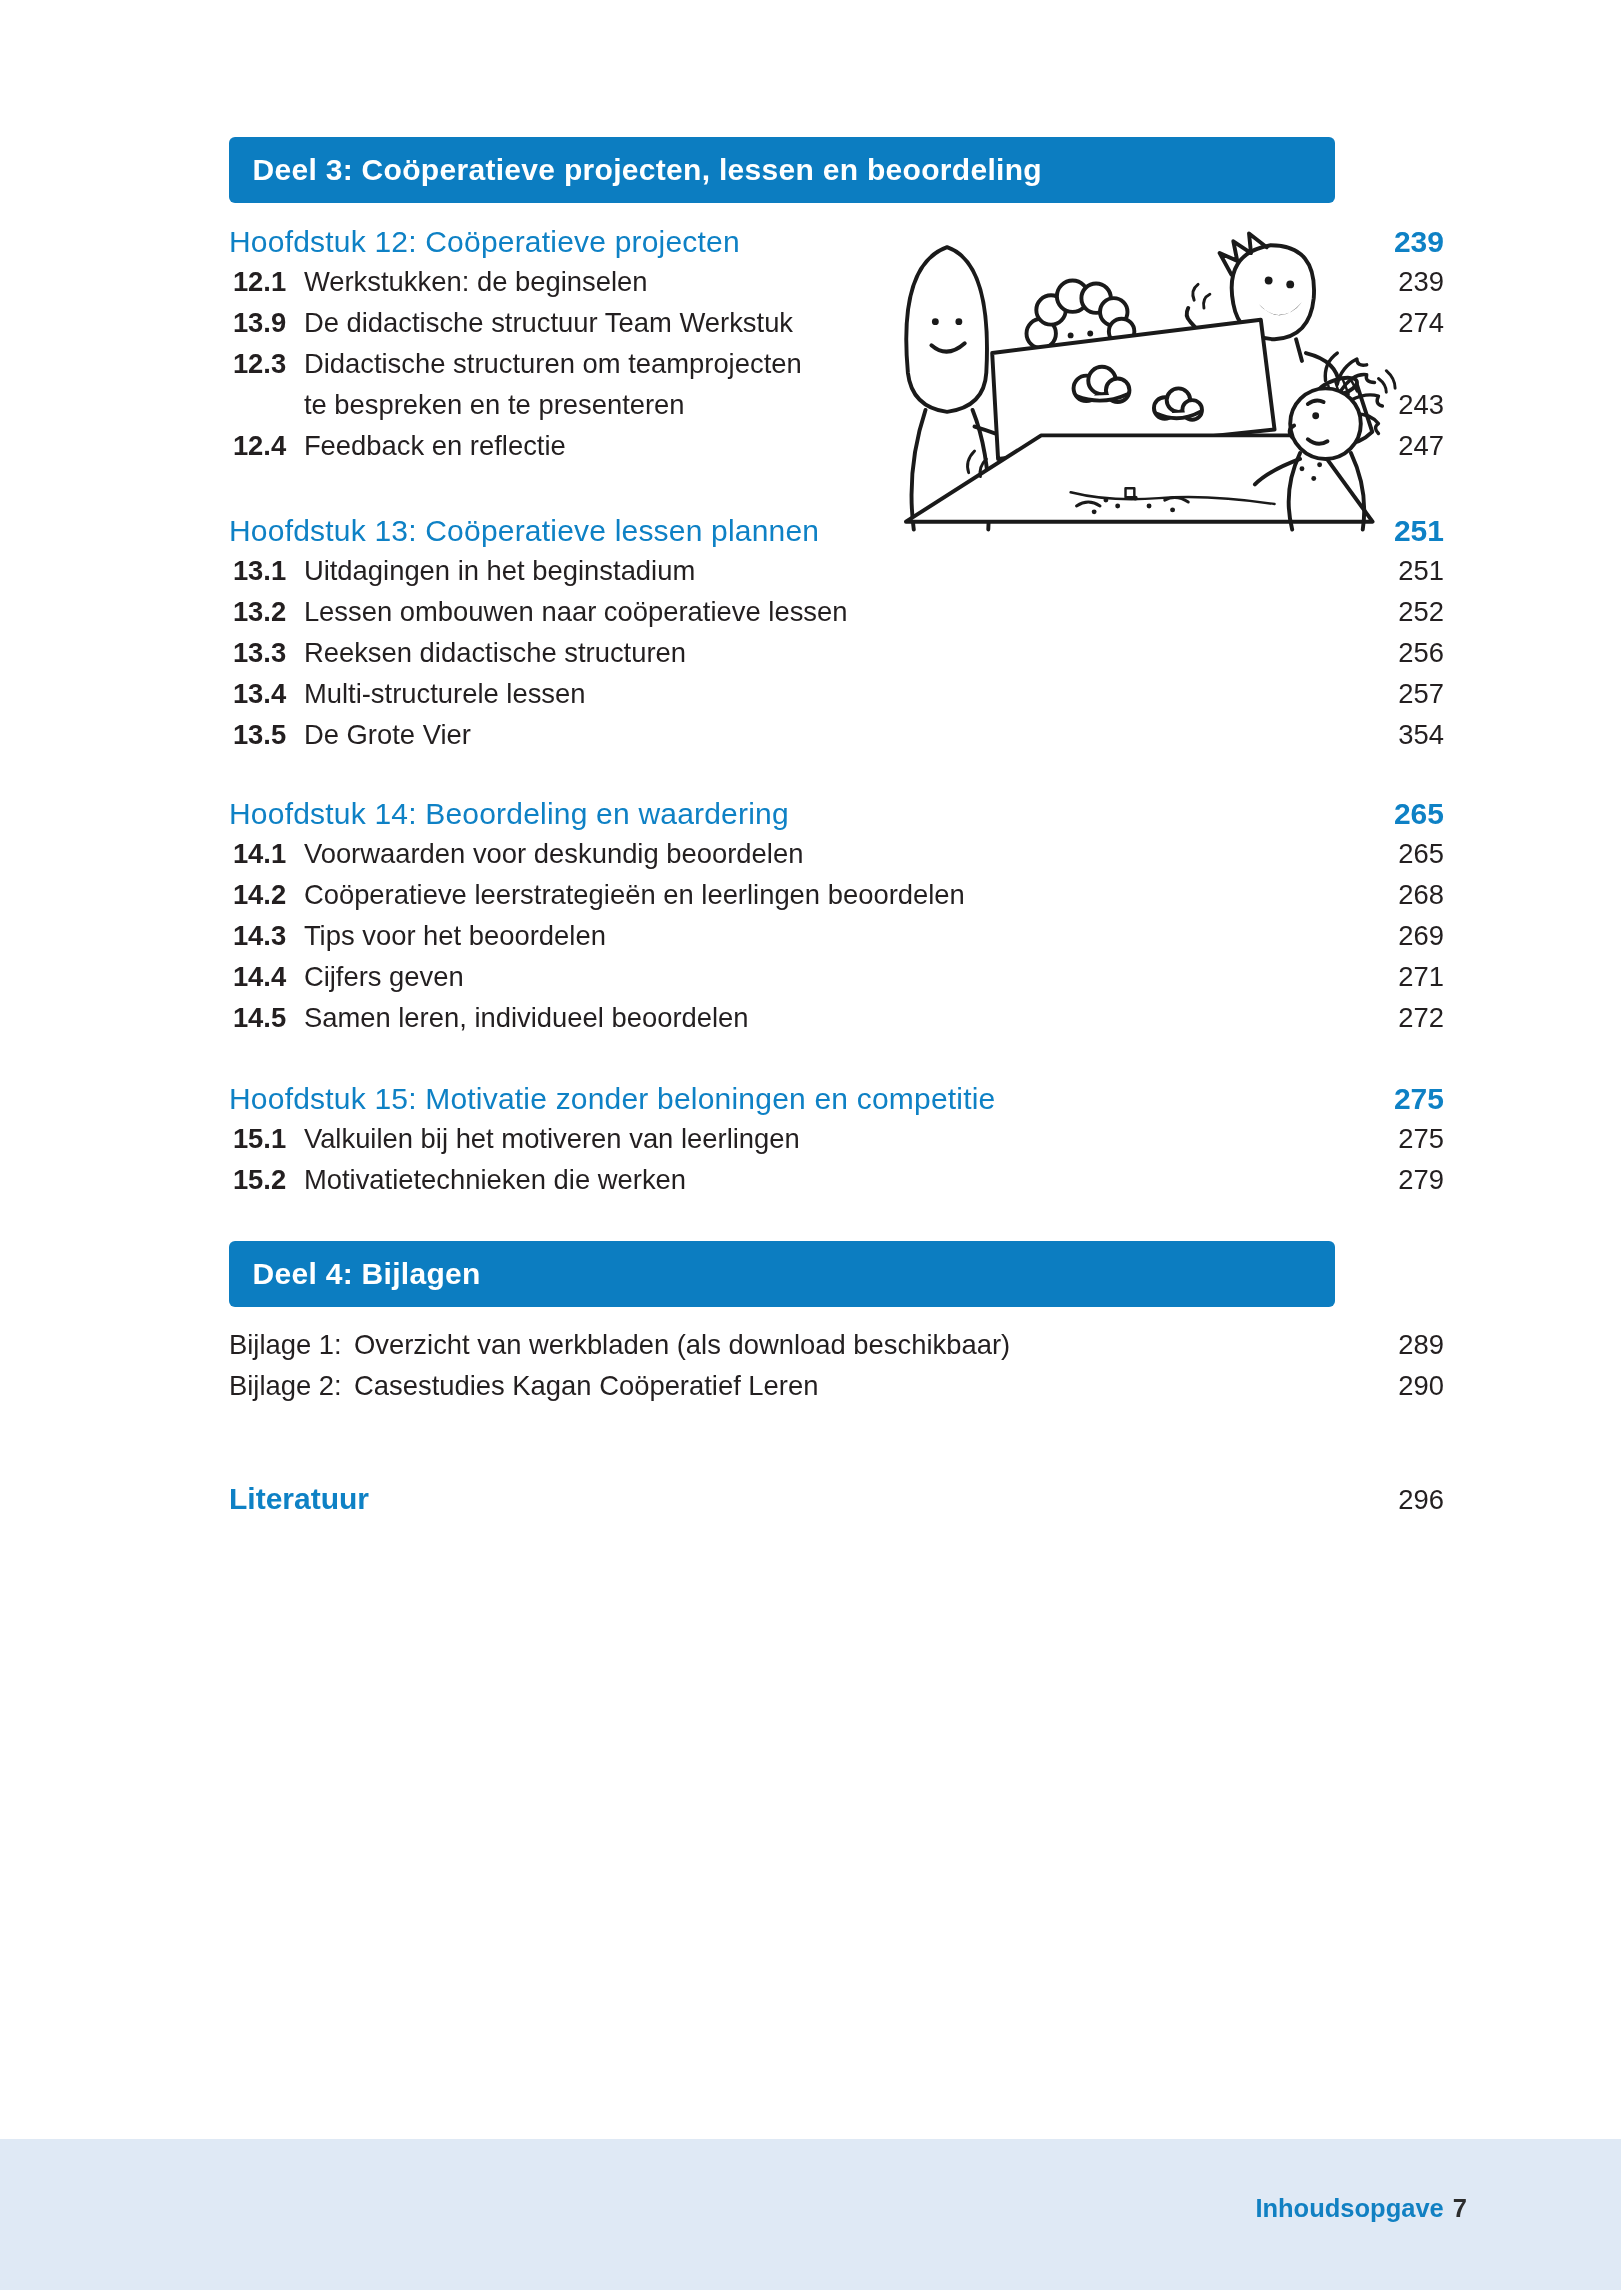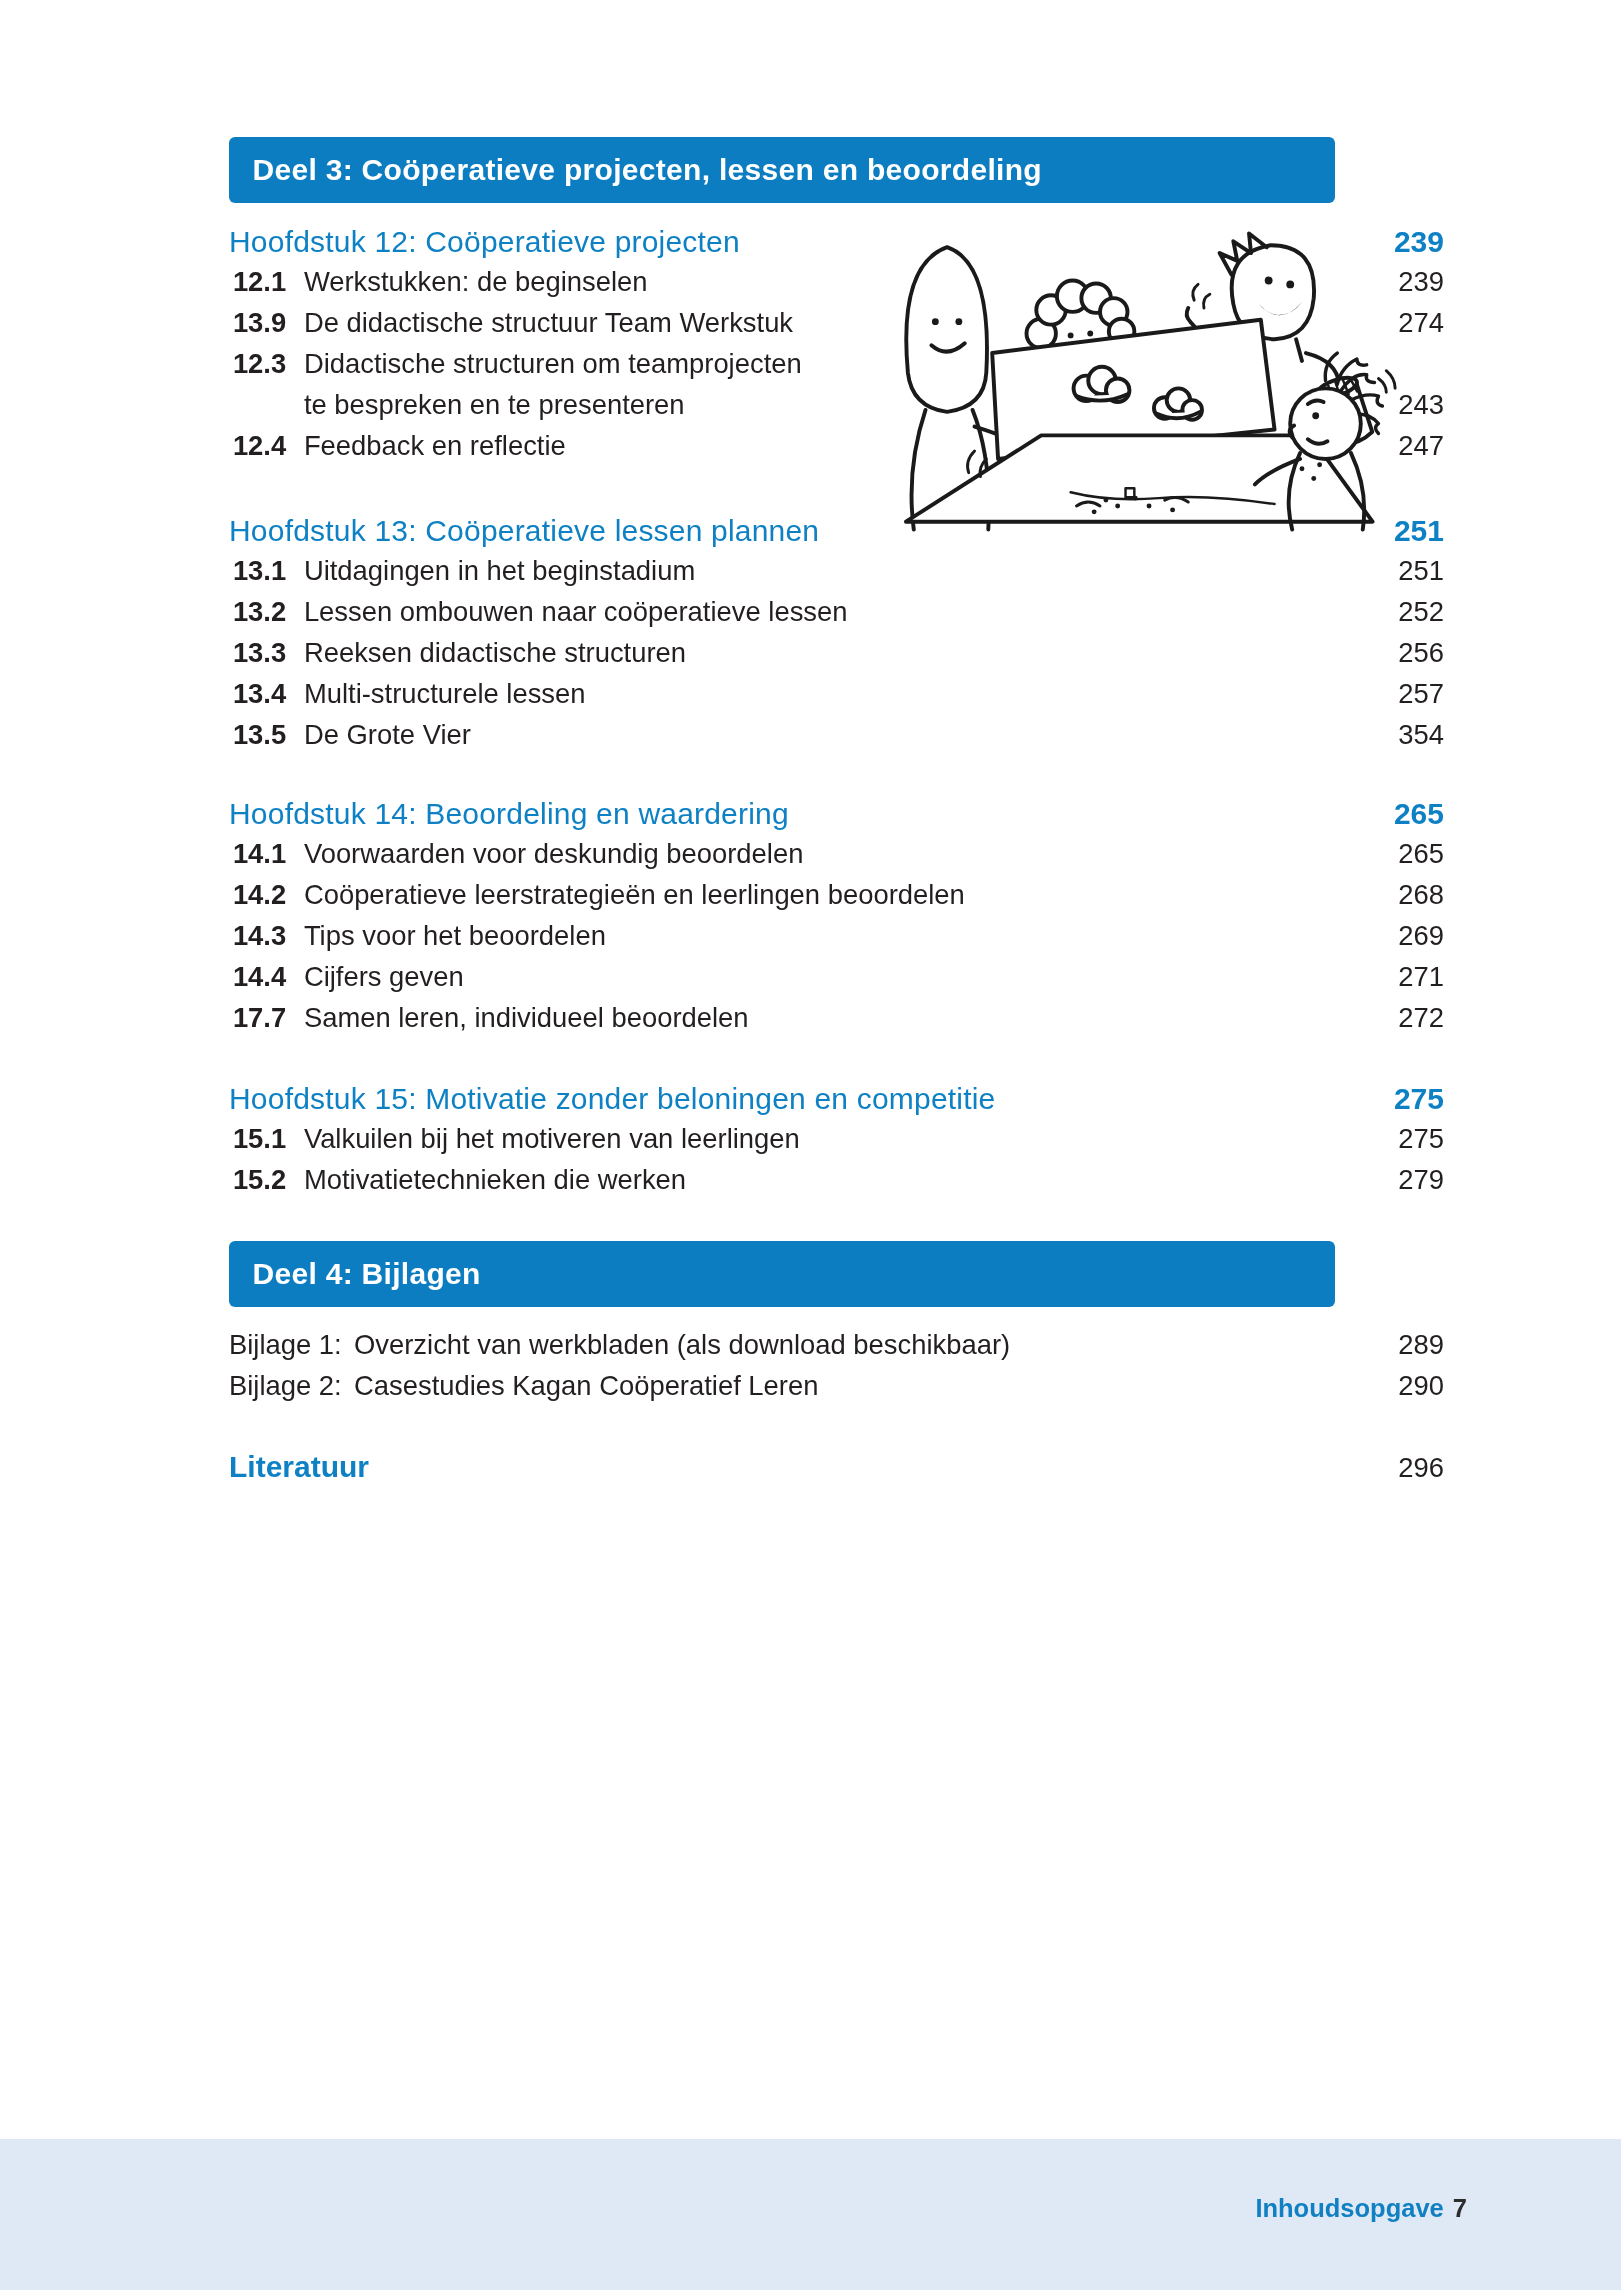--- a/index.html
+++ b/index.html
@@ -24,21 +24,21 @@
   .chap-title{font-size:30px;font-weight:normal;color:#0e81c5;letter-spacing:0.2px;}
   .chap-page{margin-left:auto;font-size:30px;font-weight:bold;color:#0e81c5;}
   .row{display:flex;line-height:41px;font-size:27.4px;}
   .row .num{flex:none;width:71px;padding-left:3.9px;font-weight:bold;}
   .row .title{padding-right:23.5px;}
   .row .page{margin-left:auto;flex:none;}
   
   .row .label{flex:none;width:125px;}
   
   .lit-row{display:flex;align-items:baseline;height:39px;line-height:39px;}
-  .lit-title{font-size:30px;font-weight:bold;color:#0e81c5;}
+  .lit-title{font-size:30px;font-weight:bold;color:#0e81c5;margin-top:32px;}
   .lit-page{margin-left:auto;font-size:27.4px;color:#231f20;}
   
   .footer-band{
     left:0;right:0;top:2139px;bottom:0;background:#dfe9f5;
     display:flex;justify-content:flex-end;align-items:baseline;
     padding:55px 154px 0 0;box-sizing:border-box;gap:9px;
   }
   .footer-label{color:#1180c2;font-size:25.5px;font-weight:bold;}
   .footer-page{color:#2d2d2d;font-size:25.5px;font-weight:bold;}
   
@@ -134,21 +134,21 @@
     <span class="num">14.3</span>
     <span class="title">Tips voor het beoordelen</span>
     <span class="page">269</span>
   </div>
   <div class="row">
     <span class="num">14.4</span>
     <span class="title">Cijfers geven</span>
     <span class="page">271</span>
   </div>
   <div class="row">
-    <span class="num">17.7</span>
+    <span class="num">14.5</span>
     <span class="title">Samen leren, individueel beoordelen</span>
     <span class="page">272</span>
   </div>
 </section>
 
 <section class="abs section" style="top:1079px">
   <div class="chap-head">
     <span class="chap-title">Hoofdstuk 15: Motivatie zonder beloningen en competitie</span>
     <span class="chap-page">275</span>
   </div>

